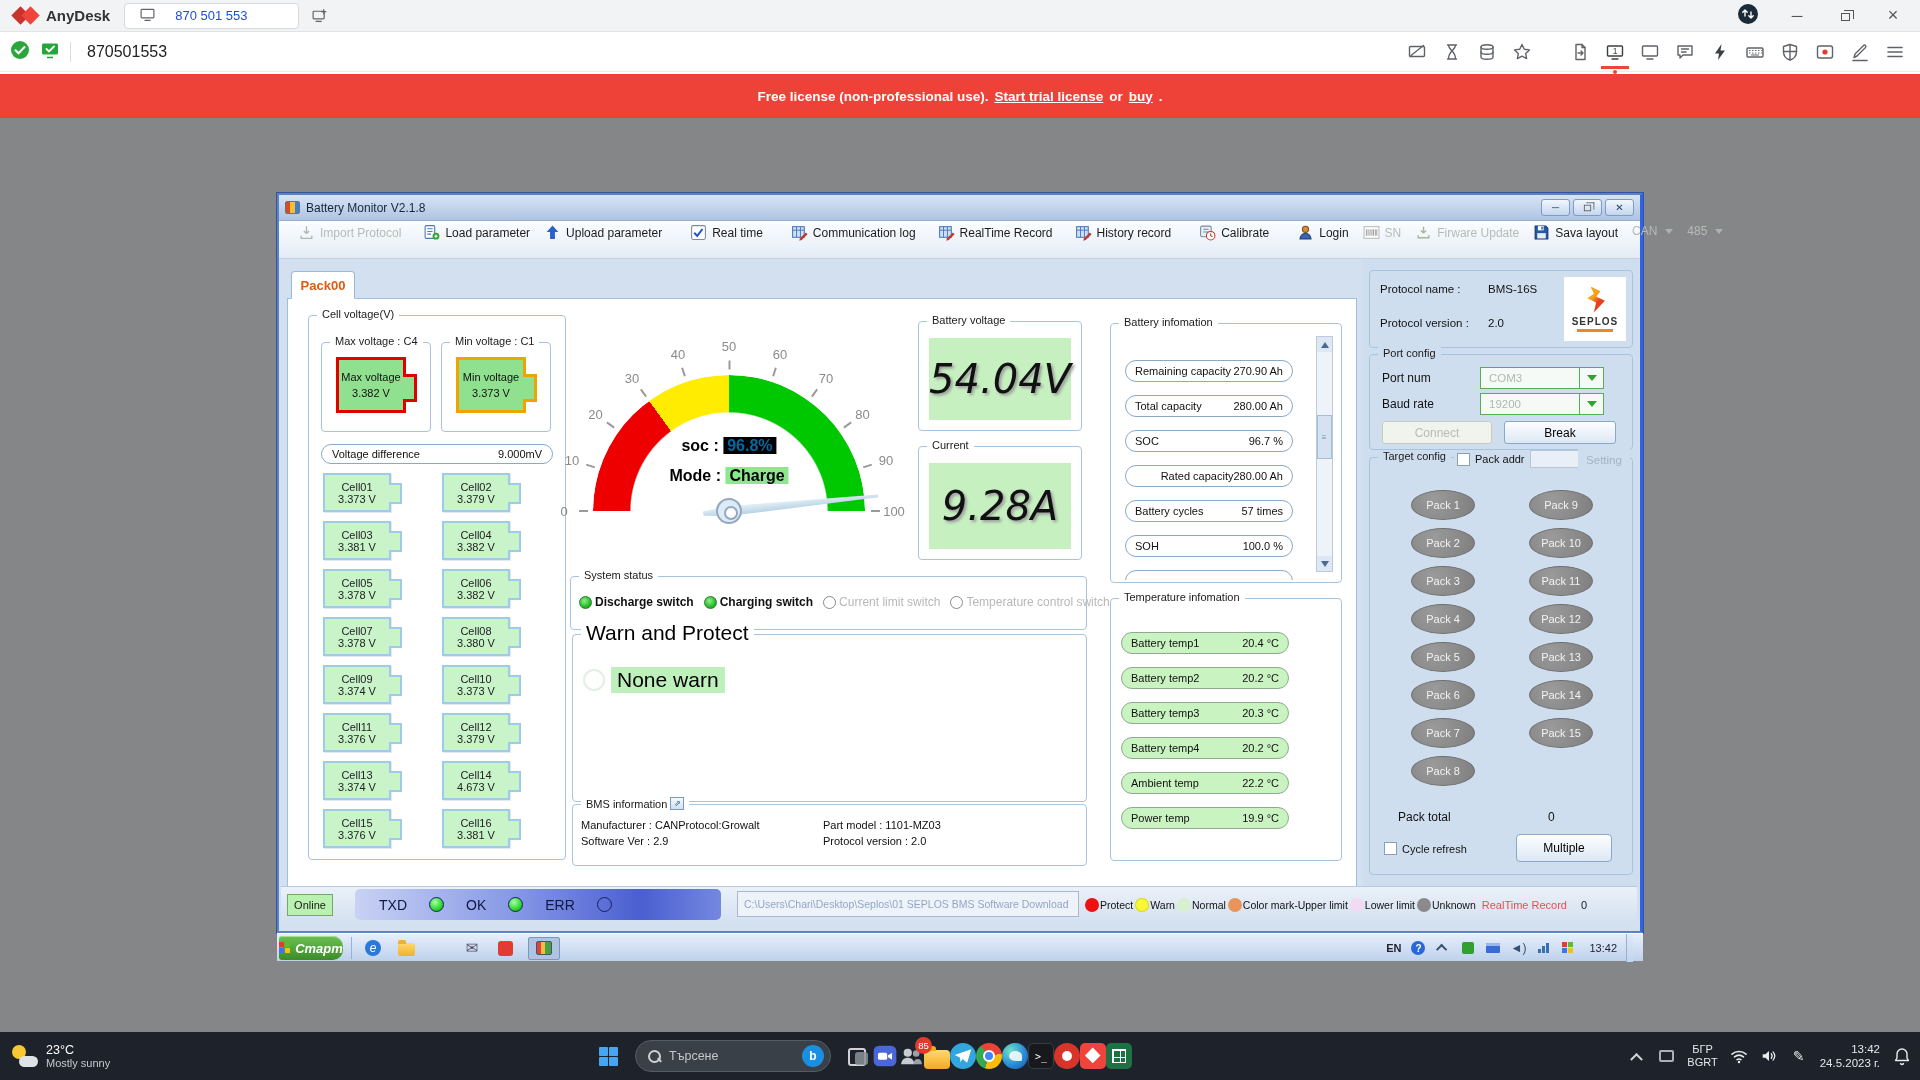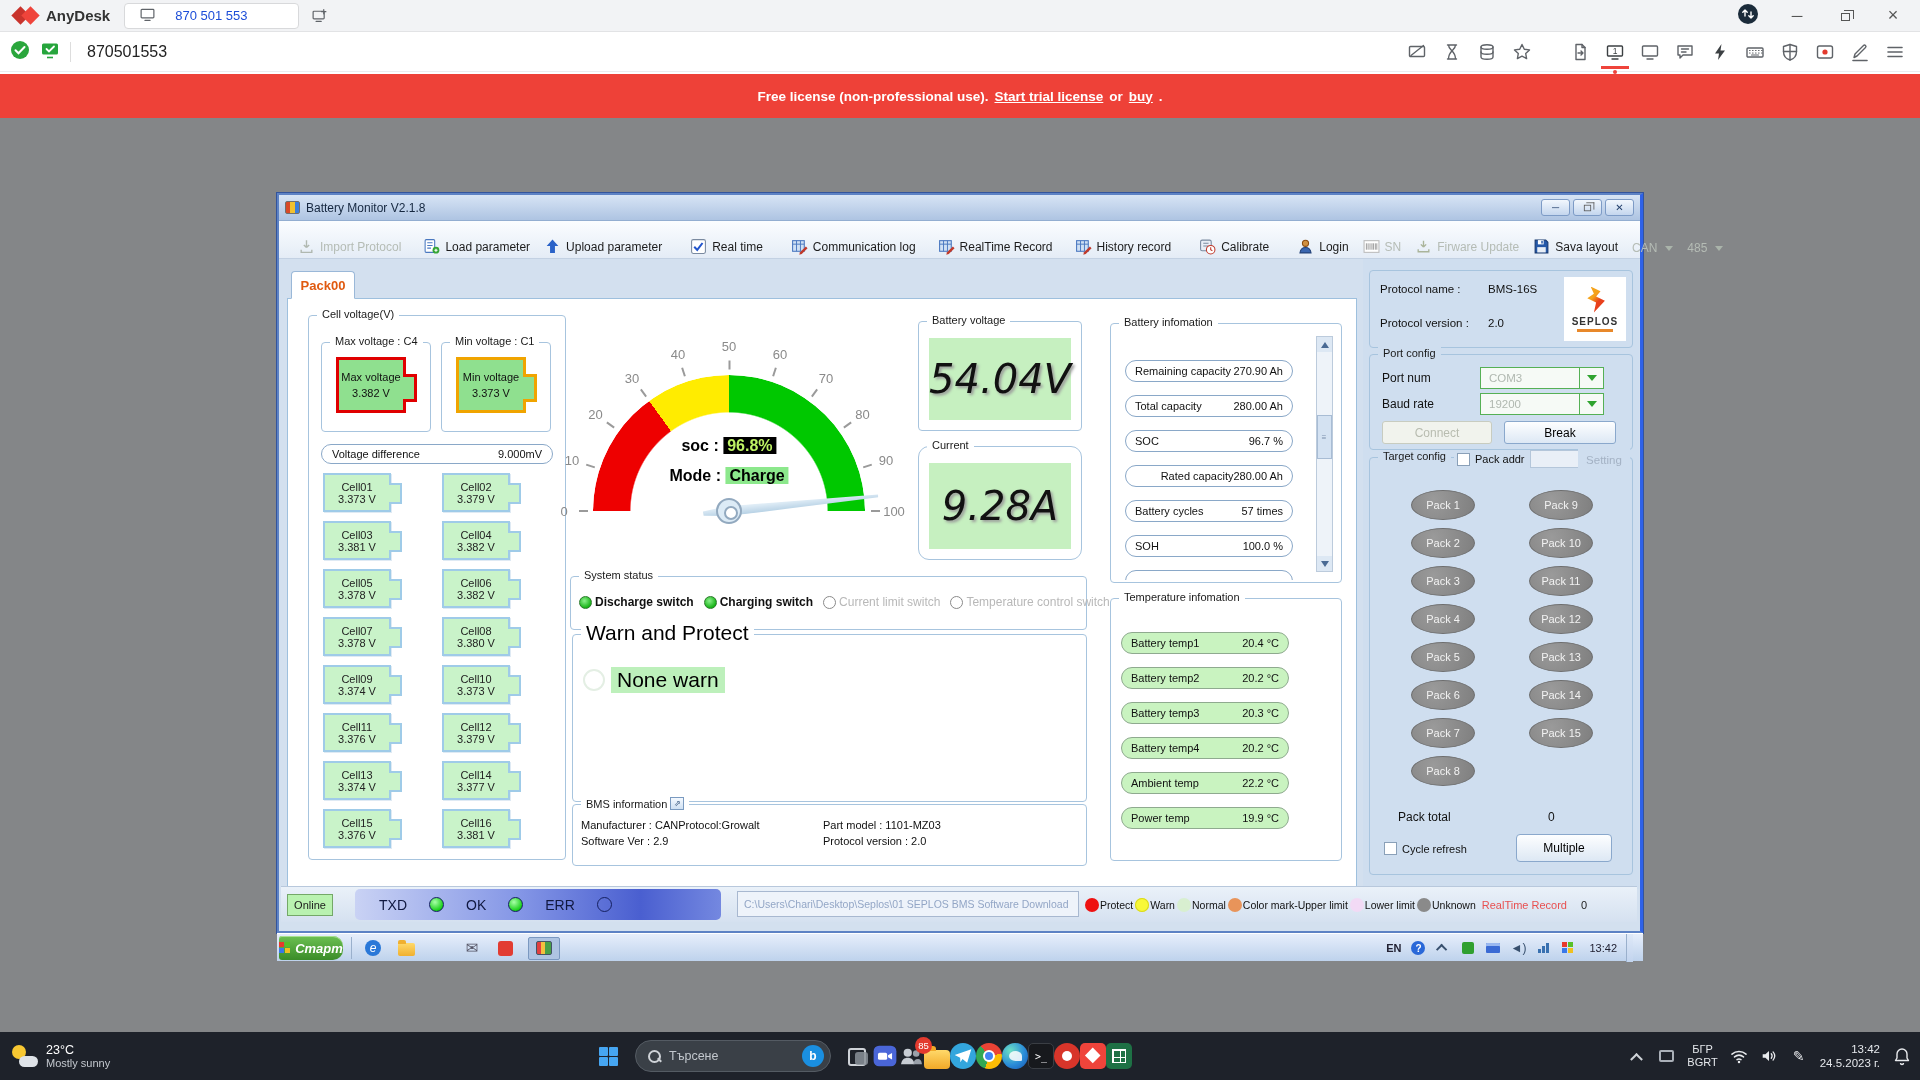--- a/index.html
+++ b/index.html
@@ -56,21 +56,21 @@
     background:linear-gradient(#d7e4f5,#aec4e2); display:flex; align-items:center; padding:0 6px;
     border-bottom:1px solid #93aed1; }
   .bw-ico { width:15px; height:13px; margin-right:6px; background:linear-gradient(90deg,#d94a28 33%,#f2c12e 33% 66%,#3c7edb 66%); border:1px solid #6f6f6f; border-radius:2px; }
   .bw-title { font-size:12px; color:#15273f; }
   .bw-ctrl { margin-left:auto; display:flex; gap:3px; }
   .bw-btn { width:29px; height:17px; border:1px solid #7d9bc6; border-radius:3px;
     background:linear-gradient(#f2f7fd,#c4d6ee); display:flex; align-items:center; justify-content:center;
     font-size:10px; color:#24406b; }
   .bw-toolbar { position:absolute; left:0; top:26px; right:0; height:38px;
     background:linear-gradient(#fbfdff,#e4ecf6); border-bottom:1px solid #c3d1e3;
-    display:flex; align-items:flex-end; padding:0 6px; }
+    display:flex; align-items:flex-start; padding:0 6px; }
   .tb-grip { width:5px; height:20px; margin:0 3px;
     background-image:radial-gradient(circle, #9fb0c6 1px, transparent 1.2px); background-size:4px 4px; }
   .tb-sep { width:1px; height:24px; background:#c3cfde; margin:0 4px; }
   .tbtn { display:flex; align-items:center; gap:5px; padding:3px 7px; border-radius:3px; font-size:12px; color:#1c1c1c; cursor:default; white-space:nowrap; }
   .tbtn .tbic { width:17px; height:17px; display:flex; }
   .tbtn .tbic svg { width:17px; height:17px; }
   .tbtn.dis { color:#b5bcb5; }
   .tbtn .caret { width:0; height:0; border-left:4px solid transparent; border-right:4px solid transparent;
     border-top:5px solid #aab4aa; margin-left:3px; }
 
@@ -121,26 +121,26 @@
     background:linear-gradient(#e6f1f9,#b5d0e4); clip-path:polygon(0 28%,14% 0,100% 36%,100% 64%,14% 100%,0 72%);
     transform-origin:26px 5px; transform:rotate(-6.2deg); filter:drop-shadow(0 1px 1px #8fa8bf); }
   .pivot { position:absolute; left:187px; top:187px; width:26px; height:26px; border-radius:50%;
     background:#dcebf6; border:2px solid #92a9bf; }
   .pivot:after { content:''; position:absolute; left:6px; top:6px; width:10px; height:10px; border-radius:50%;
     background:#fff; border:2px solid #92a9bf; }
   .socline { position:absolute; left:200px; top:126px; transform:translateX(-50%); white-space:nowrap;
     font-size:16px; font-weight:bold; color:#000; }
   .modeline { position:absolute; left:200px; top:156px; transform:translateX(-50%); white-space:nowrap;
     font-size:16px; font-weight:bold; color:#000; }
-  .socval { background:#000; color:#bef264; padding:0 4px; }
+  .socval { background:#000; color:#0369a1; padding:0 4px; }
   .modeval { background:#8ce88c; color:#000; padding:0 4px; }
 
   
   #voltbox { left:630px; top:22px; width:164px; height:110px; }
-  #currbox { left:630px; top:147px; width:164px; height:114px;border-radius:11px; }
+  #currbox { left:630px; top:147px; width:164px; height:114px; }
   .bigval { position:absolute; left:10px; top:16px; right:10px; bottom:10px; background:#c6f0c0;
     display:flex; align-items:center; justify-content:center; font-size:40px; font-style:italic;
     color:#111; text-shadow:2px 2px 3px #9a9a9a; font-family:"DejaVu Sans", sans-serif; }
 
   
   #battinfo { left:822px; top:24px; width:232px; height:260px; }
   #tempinfo { left:822px; top:299px; width:232px; height:263px; }
   .clip { position:absolute; left:0; top:12px; right:0; bottom:2px; overflow:hidden; }
   .pill { position:absolute; left:14px; width:168px; height:22px; border:1px solid #8aa8c8; border-radius:11px;
     background:#fff; display:flex; align-items:center; justify-content:space-between; padding:0 9px;
@@ -706,21 +706,21 @@
               <div class="cell">
                 <div>Cell12</div>
                 <div>3.379 V</div>
               </div>
               <div class="cell">
                 <div>Cell13</div>
                 <div>3.374 V</div>
               </div>
               <div class="cell">
                 <div>Cell14</div>
-                <div>3.377 V</div>
+                <div>4.673 V</div>
               </div>
               <div class="cell">
                 <div>Cell15</div>
                 <div>3.376 V</div>
               </div>
               <div class="cell">
                 <div>Cell16</div>
                 <div>3.381 V</div>
               </div>
             </div>

